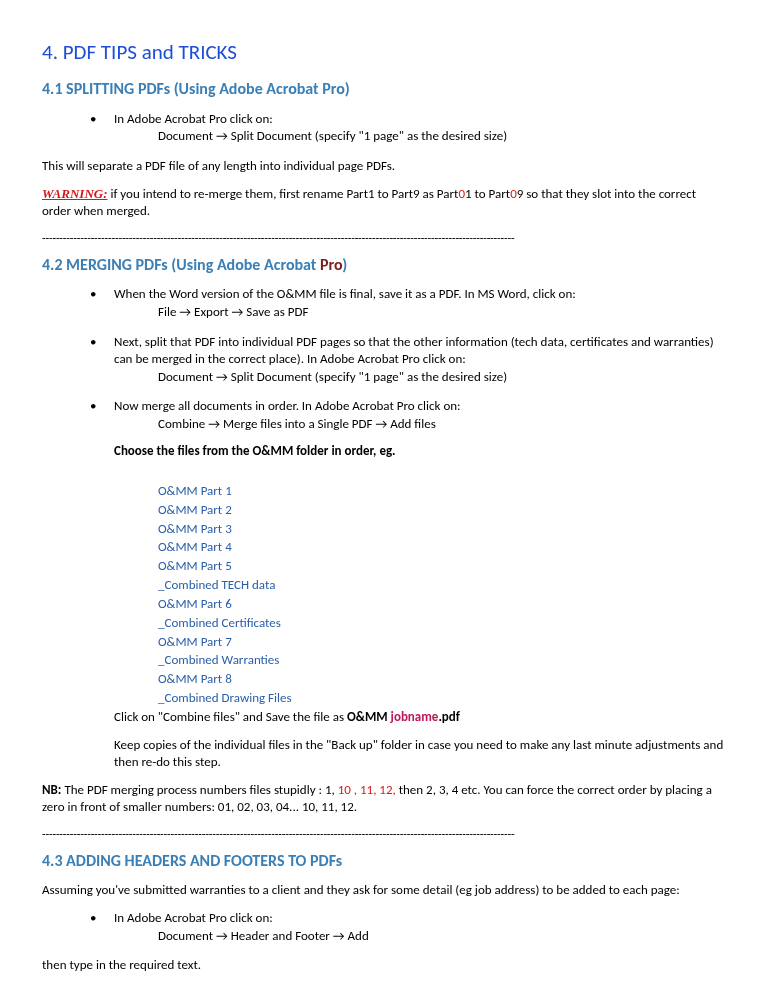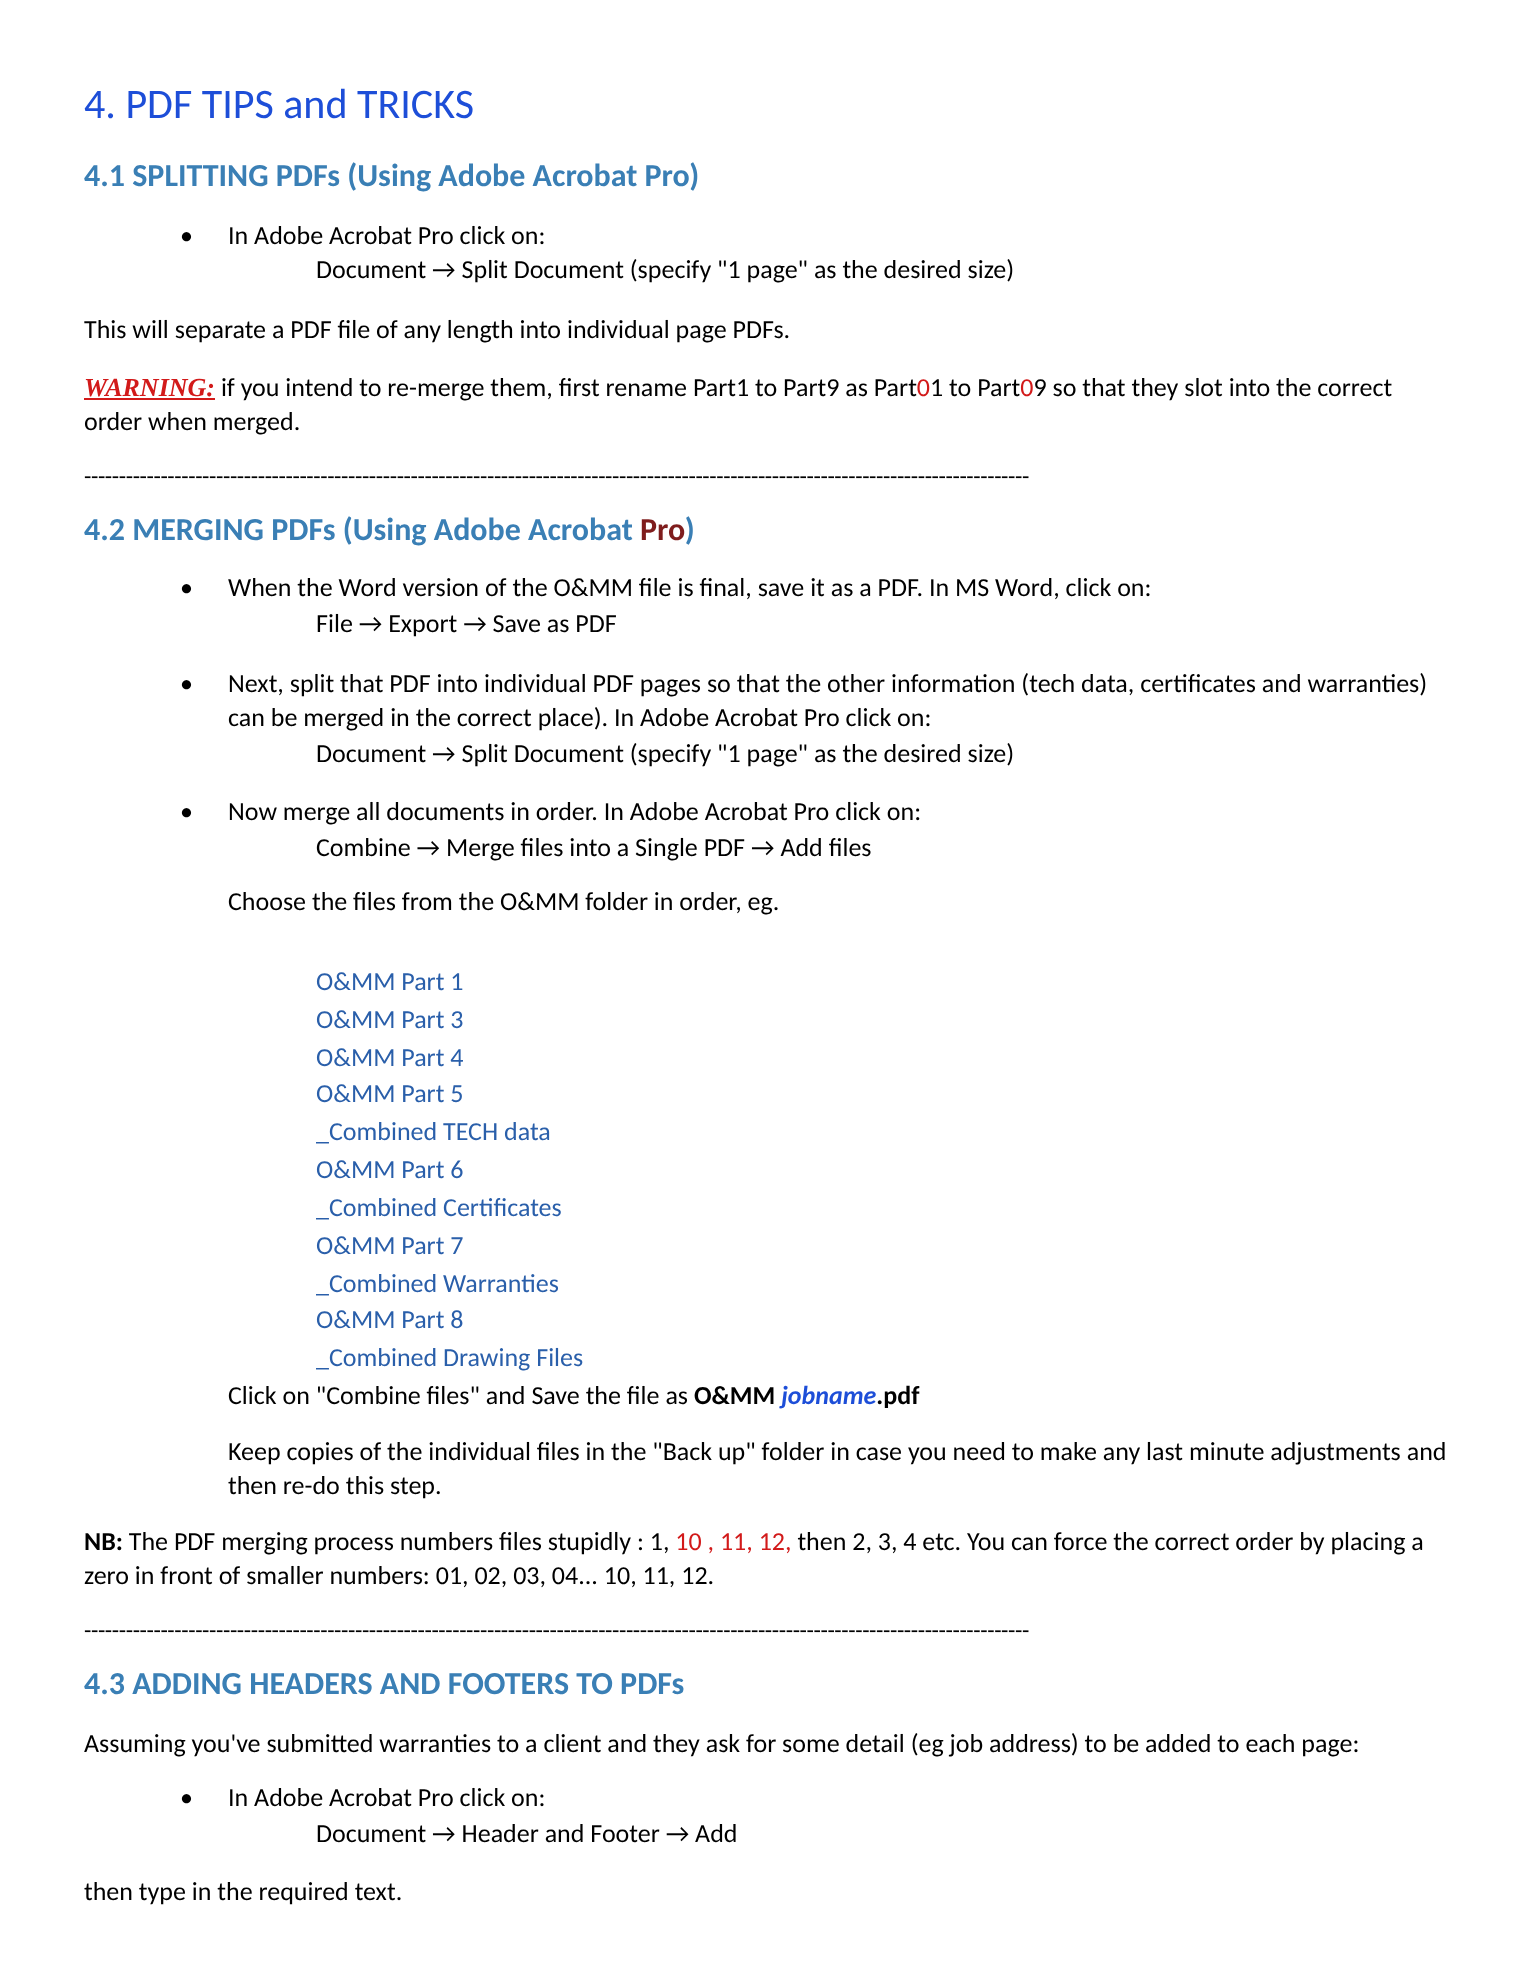--- a/index.html
+++ b/index.html
@@ -26,25 +26,25 @@
       margin-bottom: 10px;
       margin-top: 6px;
     }
     .h2 .pro { color: #7f1d1d; }
     .bullet-wrap { padding-left: 48px; margin-bottom: 12px; }
     .bullet { display: flex; margin-bottom: 3px; }
     .bullet-dot { width: 24px; flex-shrink: 0; }
     .bullet-body { flex: 1; }
     .indent2 { padding-left: 44px; }
     .para { margin-bottom: 10px; }
-    .para-sub { margin-top: 3px; margin-bottom: 10px; }
+    .para-sub { margin-top: 3px; margin-bottom: 10px; font-weight: bold; }
     .warn-label { color: #d21a1a; font-weight: bold; font-style: italic; text-decoration: underline; font-family: Liberation Serif, serif; }
     .red { color: #d21a1a; }
     .blue { color: #000000; }
-    .blue-italic { color: #1d4ed8; font-style: italic; }
+    .blue-italic { color: #be185d; }
     .bold { font-weight: bold; }
     .dash-line {
       margin: 8px 0 8px 0;
       font-size: 12px;
       letter-spacing: -0.2px;
       white-space: nowrap;
       overflow: hidden;
     }
     .arrow { font-size: 13px; }
     .file-list { padding-left: 116px; margin-top: 4px; }
@@ -113,20 +113,21 @@
       <div class="indent2">
         <span>Combine </span><span class="arrow">→</span><span> Merge files into a Single PDF </span><span class="arrow">→</span><span> Add files</span>
       </div>
       <div class="para-sub" style="margin-top:10px;">Choose the files from the O&amp;MM folder in order, eg.</div>
     </div>
   </div>
 </div>
 
 <div class="file-list" id="file-list">
     <div>O&amp;MM Part 1</div>
+    <div>O&amp;MM Part 2</div>
     <div>O&amp;MM Part 3</div>
     <div>O&amp;MM Part 4</div>
     <div>O&amp;MM Part 5</div>
     <div>_Combined TECH data</div>
     <div>O&amp;MM Part 6</div>
     <div>_Combined Certificates</div>
     <div>O&amp;MM Part 7</div>
     <div>_Combined Warranties</div>
     <div>O&amp;MM Part 8</div>
     <div>_Combined Drawing Files</div>

